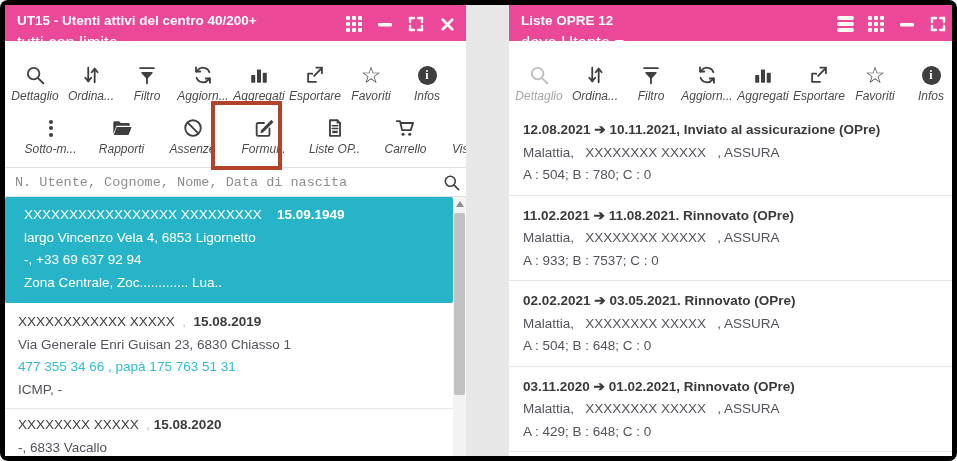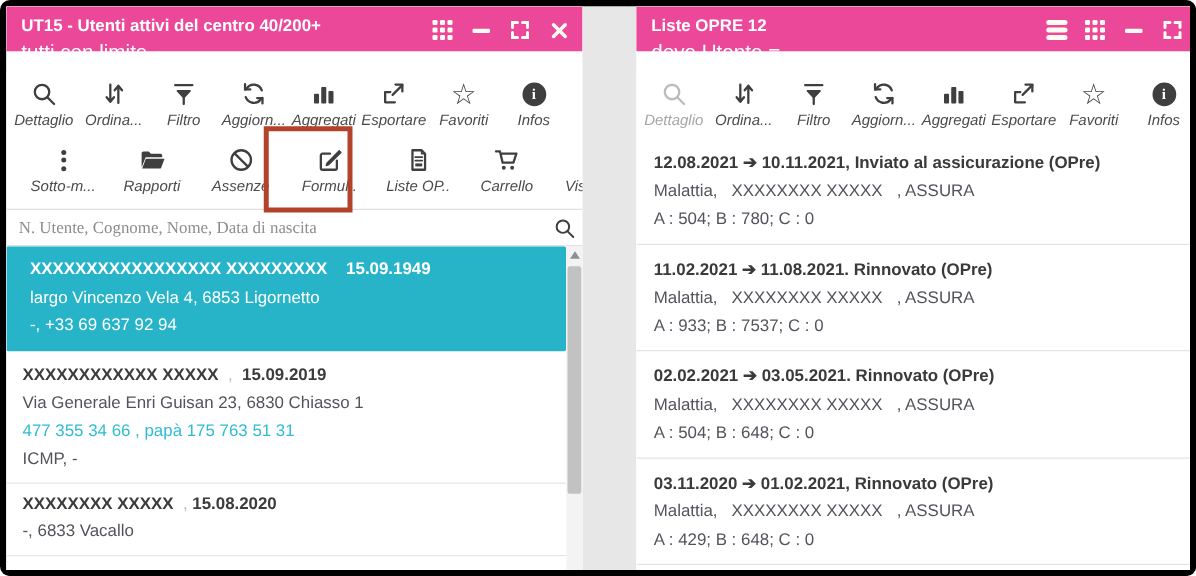--- a/index.html
+++ b/index.html
@@ -36,39 +36,39 @@
   .kebab { display:flex; flex-direction:column; gap:2.5px; }
   .kebab i { width:4px; height:4px; background:#3f3f3f; border-radius:50%; }
   .infoc { width:19px; height:19px; border-radius:50%; background:#3f3f3f; color:#fff; font-size:12px; font-weight:700; display:flex; align-items:center; justify-content:center; font-family:"Liberation Serif", serif; }
   .star { font-size:23px; line-height:20px; color:#3f3f3f; }
 
   
   .hl-box { position:absolute; left:206px; top:96px; width:71px; height:69px; border:4px solid #b2432a; z-index:6; pointer-events:none; }
 
   
   .search-row { position:absolute; left:0; right:0; top:162px; height:30px; border-top:1px solid #e0e0e0; border-bottom:1px solid #e0e0e0; background:#fff; display:flex; align-items:center; }
-  .search-row input { flex:1; border:none; outline:none; font-size:13.5px; color:#444; padding:0 8px 0 10px; font-family:Liberation Serif, serif; background:transparent; }
+  .search-row input { flex:1; border:none; outline:none; font-size:13.5px; color:#444; padding:0 8px 0 10px; font-family:Liberation Mono, monospace; background:transparent; }
   .search-row input::placeholder { color:#8d8d8d; opacity:1; }
   .search-ic { width:30px; display:flex; align-items:center; justify-content:center; cursor:pointer; }
 
   
   .plist { position:absolute; left:0; right:13px; bottom:0; overflow:hidden; background:#fff; }
   .panel.left  .plist { top:192px; }
   .panel.right .plist { top:105px; }
   .scrollbar { position:absolute; right:0; width:13px; bottom:0; background:#f3f3f3; }
   .panel.left  .scrollbar { top:192px; }
   .panel.right .scrollbar { top:105px; }
   .sb-up { position:absolute; top:4px; left:3px; width:0; height:0; border-left:4px solid transparent; border-right:4px solid transparent; border-bottom:6px solid #8f8f8f; cursor:pointer; }
   .sb-thumb { position:absolute; left:1px; width:11px; background:#c2c2c2; border-radius:2px; cursor:pointer; }
   .panel.left  .sb-thumb { top:16px; height:182px; }
   .panel.right .sb-thumb { top:16px; height:316px; }
 
   
   .patient { padding:5px 12px 7px 13px; font-size:13.5px; line-height:22.5px; color:#56525c; border-bottom:1px solid #e6e6e6; cursor:pointer; }
-  .patient .name { font-weight:700; color:#3c3c3c; }
+  .patient .name { font-weight:400; color:#3c3c3c; }
   .patient .bdate { font-weight:700; color:#3c3c3c; }
   .patient .sep { color:#b9b9b9; }
   .patient .phone { color:#2fbcd2; }
   .patient.selected { background:#28b4c8; color:#fff; border-bottom:none; border-radius:2px; margin:0 0 3px 0; padding:7px 12px 9px 19px; }
   .patient.selected .name, .patient.selected .bdate, .patient.selected .sep, .patient.selected .phone { color:#fff; }
   .pre { white-space:pre-wrap; }
 
   
   .opre { padding:9px 14px 8px; font-size:13.5px; line-height:22.5px; color:#56525c; border-bottom:1px solid #e4e4e4; cursor:pointer; }
   .opre .period { font-weight:700; color:#3a3a3a; }
@@ -285,23 +285,24 @@
               <path d="M15.3 15.3L21 21"></path>
             </svg>
           </span>
     </div>
 
     <div class="plist">
       <div class="patient selected">
         <div class="pre"><span class="name">XXXXXXXXXXXXXXXXX XXXXXXXXX</span><span class="sep pre">    </span><span class="bdate">15.09.1949</span></div>
         <div>largo Vincenzo Vela 4, 6853 Ligornetto</div>
         <div class="phone">-, +33 69 637 92 94</div>
+        <div>Zona Centrale, Zoc............. Lua..</div>
       </div>
       <div class="patient">
-        <div class="pre"><span class="name">XXXXXXXXXXXX XXXXX</span><span class="sep pre">  ,  </span><span class="bdate">15.09.2019</span></div>
+        <div class="pre"><span class="name">XXXXXXXXXXXX XXXXX</span><span class="sep pre">  ,  </span><span class="bdate">15.08.2019</span></div>
         <div>Via Generale Enri Guisan 23, 6830 Chiasso 1</div>
         <div class="phone">477 355 34 66 , papà 175 763 51 31</div>
         <div>ICMP, -</div>
       </div>
       <div class="patient">
         <div class="pre"><span class="name">XXXXXXXX XXXXX</span><span class="sep pre">  , </span><span class="bdate">15.08.2020</span></div>
         <div>-, 6833 Vacallo</div>
       </div>
     </div>
     <div class="scrollbar">

